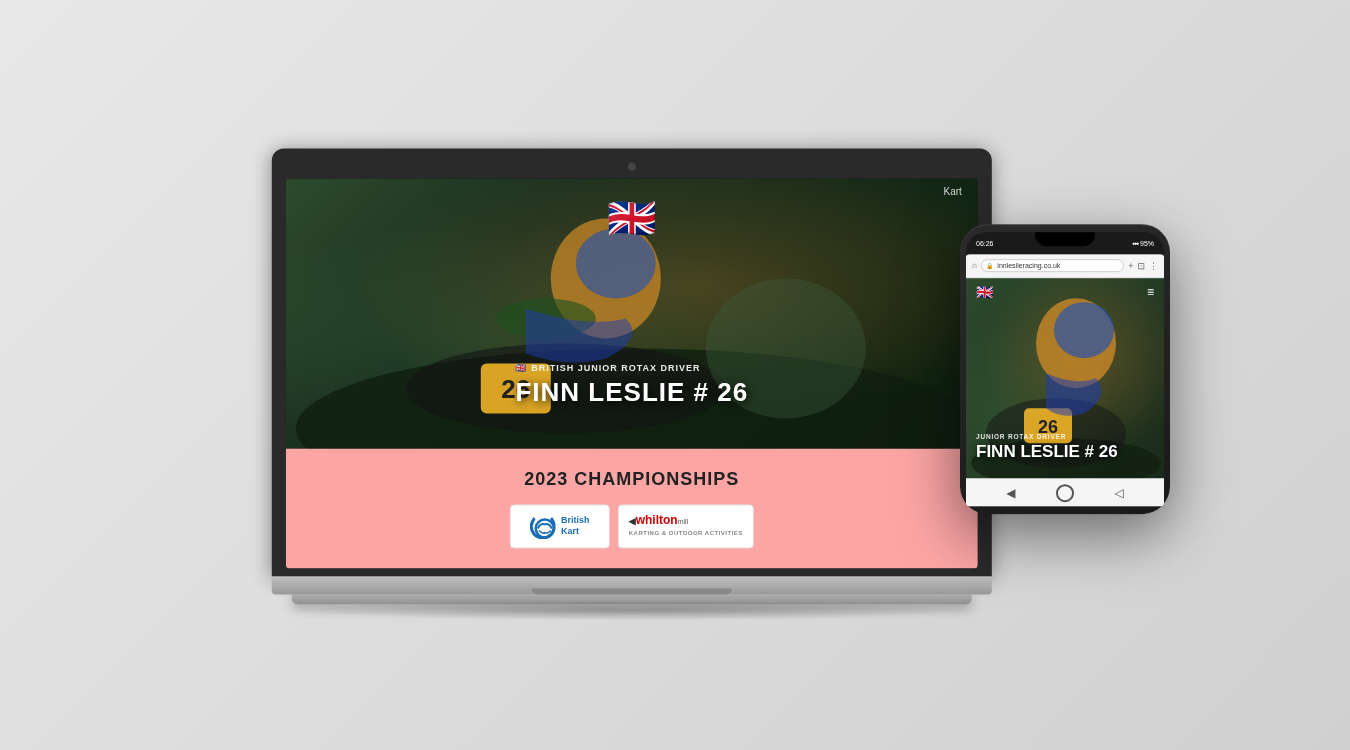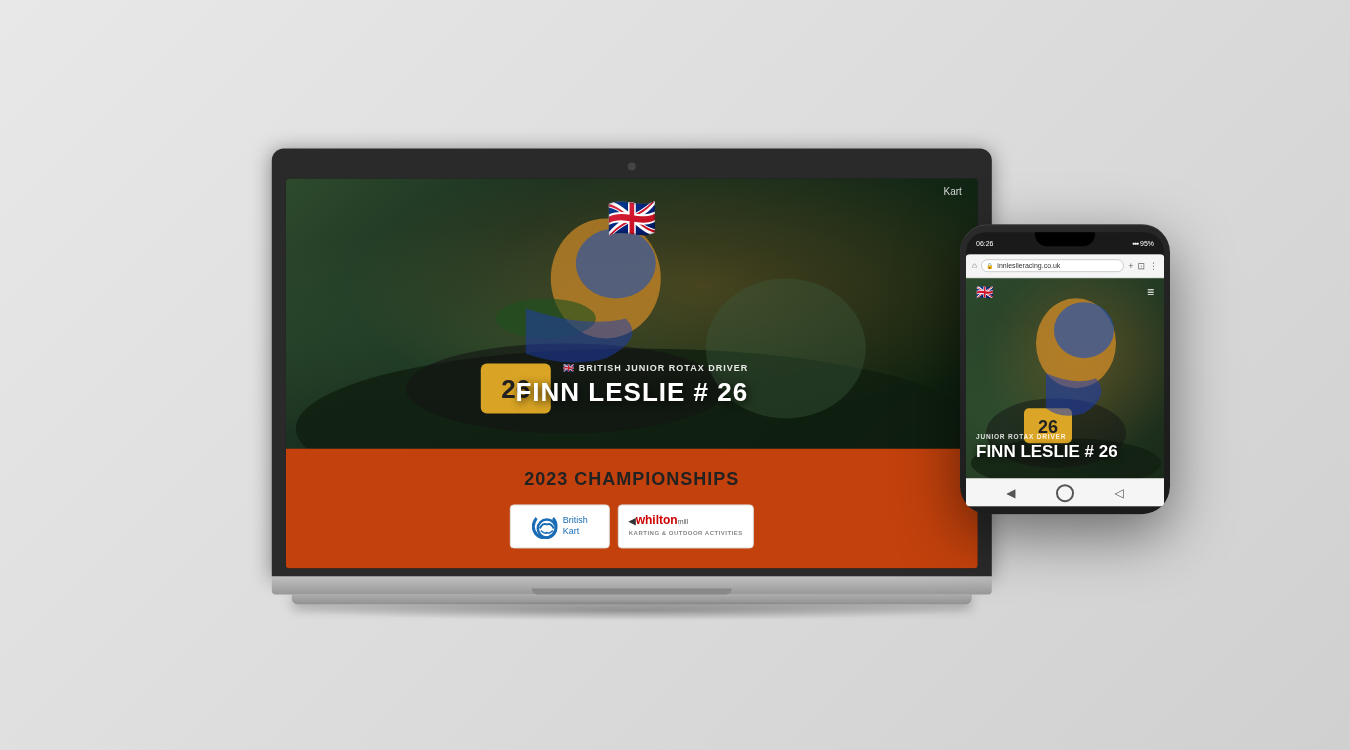--- a/index.html
+++ b/index.html
@@ -133,34 +133,34 @@
 
     .laptop-subtitle {
       color: rgba(255,255,255,0.9);
       font-size: 9px;
       font-weight: 600;
       letter-spacing: 1px;
       text-transform: uppercase;
       display: flex;
       align-items: center;
       gap: 4px;
-      justify-content: flex-end;
+      justify-content: flex-start;
       margin-bottom: 4px;
     }
 
     .laptop-title {
       color: #fff;
       font-size: 26px;
       font-weight: 900;
       letter-spacing: 1px;
       text-shadow: 2px 2px 8px rgba(0,0,0,0.8);
     }
 
     .laptop-lower {
-      background: #c2410c;
+      background: #fca5a5;
       height: 120px;
       display: flex;
       flex-direction: column;
       align-items: center;
       justify-content: center;
       padding: 12px;
     }
 
     .laptop-championships-title {
       font-size: 18px;
@@ -199,21 +199,21 @@
       height: 26px;
       border-radius: 50%;
       border: 3px solid #1a6db5;
       border-top-color: transparent;
       flex-shrink: 0;
       position: relative;
     }
     .bk-text {
       font-size: 9px;
       color: #1a6db5;
-      font-weight: 400;
+      font-weight: 700;
       line-height: 1.2;
     }
 
     
     .ukc-logo {
       font-size: 18px;
       font-weight: 900;
       color: #333;
       font-style: italic;
       letter-spacing: -1px;

